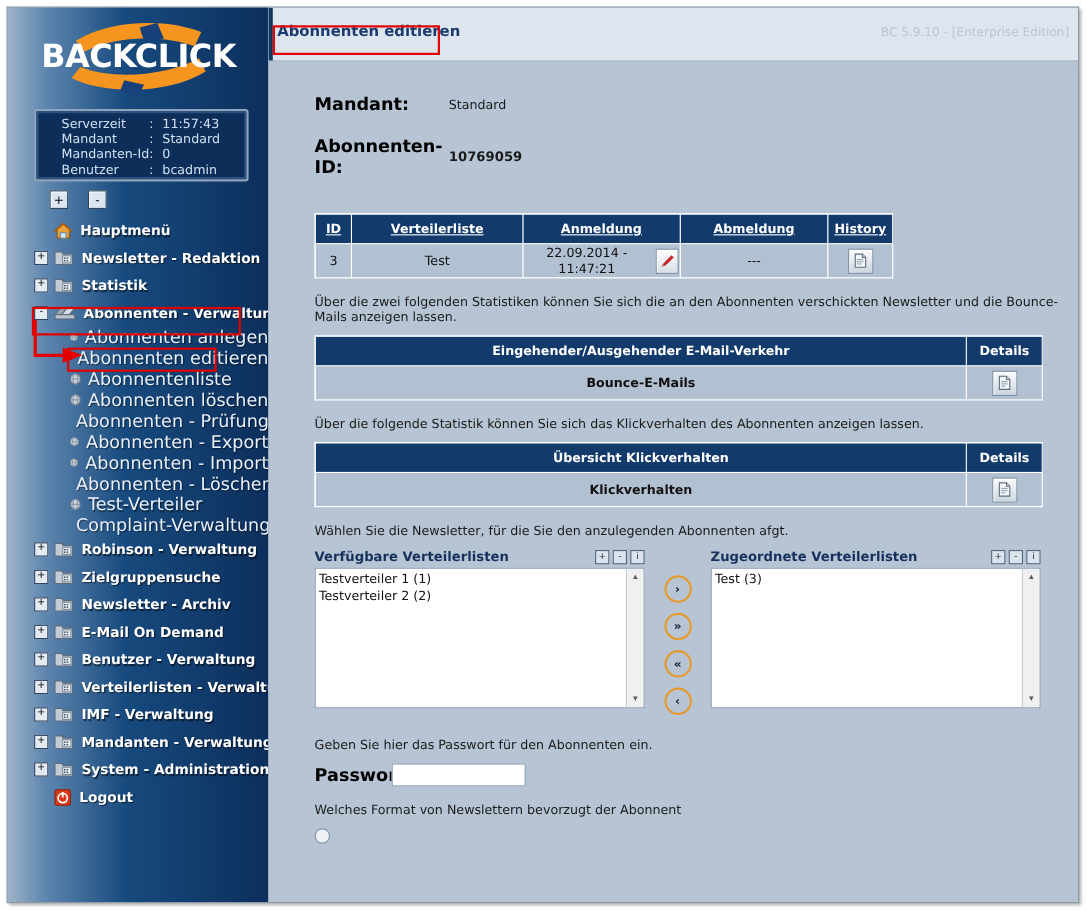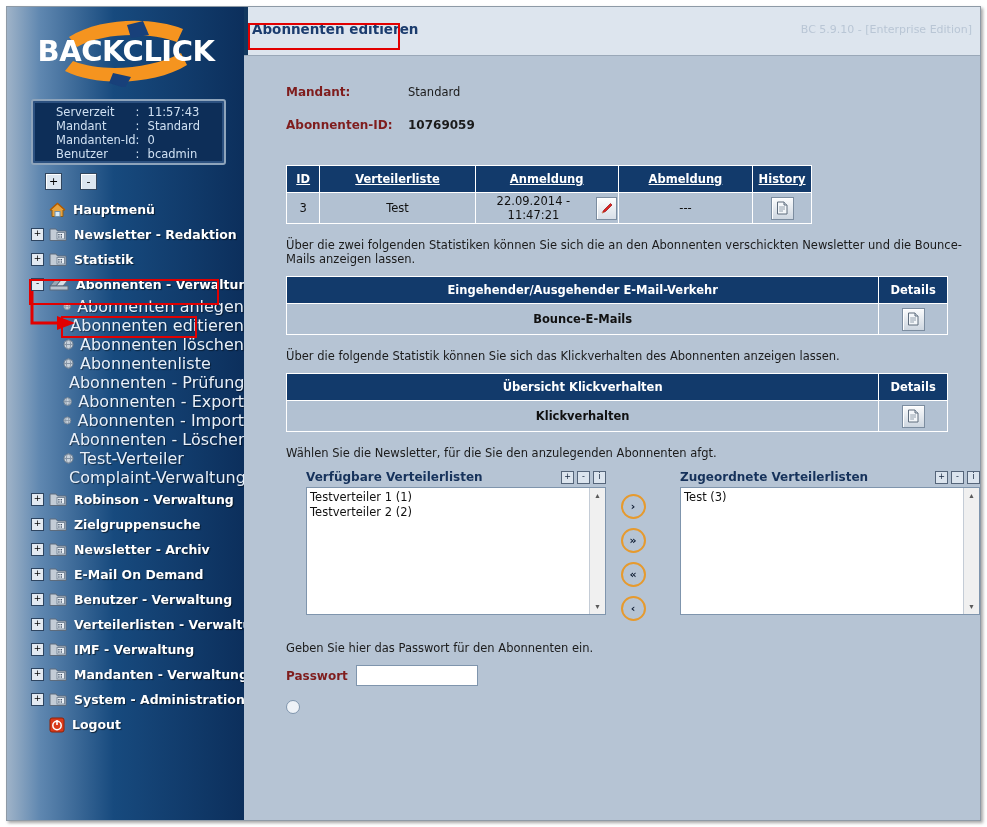--- a/index.html
+++ b/index.html
@@ -86,21 +86,21 @@
     position:absolute;right:8px;top:16px;color:#b9c6d5;font-size:11px;
     font-family:"DejaVu Sans",sans-serif;
   }
   .topbar .leftbar{position:absolute;left:0;top:0;width:4px;height:48px;background:#12385f;}
   .content{
     position:absolute;left:4px;top:56px;width:732px;height:757px;
     background:#b6c4d4;padding:22px 0 0 38px;box-sizing:border-box;
   }
   .frow{display:flex;align-items:center;margin-bottom:19px;}
   .flabel{
-    width:122px;font-size:12px;font-weight:bold;color:#7f1d1d;
+    width:122px;font-size:16px;font-weight:bold;color:#000000;
     font-family:"DejaVu Sans",sans-serif;
   }
   .fval{font-size:11.5px;color:#1b1b1b;font-family:"DejaVu Sans",sans-serif;}
   .fval.b{font-weight:bold;font-size:12px;}
   input.txt{
     height:19px;border:1px solid #7f95ad;background:#fff;font-size:11.5px;
     padding:0 3px;font-family:"DejaVu Sans",sans-serif;color:#000;
     box-sizing:border-box;
   }
   
@@ -122,21 +122,21 @@
   }
   
   .iconbtn{
     width:21px;height:21px;display:inline-flex;align-items:center;justify-content:center;
     background:linear-gradient(to bottom,#fbfcfd,#cdd6e0);
     border:1px solid #7c8da0;box-shadow:inset 1px 1px 0 #fff;cursor:pointer;
   }
   .iconbtn.pen{background:linear-gradient(to bottom,#fdfdfd,#d8dfe8);}
   
   .dual{display:flex;align-items:flex-start;margin-top:6px;}
-  .lcol{width:300px;margin-left:20px;}
+  .lcol{width:300px;}
   .lhead{
     display:flex;align-items:center;justify-content:space-between;
     margin-bottom:3px;
   }
   .lhead .lt{
     font-size:12px;font-weight:bold;color:#16325b;
     font-family:"DejaVu Sans",sans-serif;
   }
   .lctrls{display:flex;gap:3px;}
   .mini{
@@ -289,29 +289,29 @@
             <ellipse cx="5.5" cy="5.5" rx="2.1" ry="4.6" fill="none" stroke="#8795a5"></ellipse>
           </svg>
           <span class="lbl">Abonnenten editieren</span>
         </div>
         <div class="sub">
           <svg class="ico" width="11" height="11" viewBox="0 0 11 11">
             <circle cx="5.5" cy="5.5" r="4.6" fill="#c8d2dc" stroke="#67788a"></circle>
             <path d="M1 5.5 H10" stroke="#8795a5" stroke-width="1"></path>
             <ellipse cx="5.5" cy="5.5" rx="2.1" ry="4.6" fill="none" stroke="#8795a5"></ellipse>
           </svg>
+          <span class="lbl">Abonnentenliste</span>
+        </div>
+        <div class="sub">
+          <svg class="ico" width="11" height="11" viewBox="0 0 11 11">
+            <circle cx="5.5" cy="5.5" r="4.6" fill="#c8d2dc" stroke="#67788a"></circle>
+            <path d="M1 5.5 H10" stroke="#8795a5" stroke-width="1"></path>
+            <ellipse cx="5.5" cy="5.5" rx="2.1" ry="4.6" fill="none" stroke="#8795a5"></ellipse>
+          </svg>
           <span class="lbl">Abonnenten löschen</span>
-        </div>
-        <div class="sub">
-          <svg class="ico" width="11" height="11" viewBox="0 0 11 11">
-            <circle cx="5.5" cy="5.5" r="4.6" fill="#c8d2dc" stroke="#67788a"></circle>
-            <path d="M1 5.5 H10" stroke="#8795a5" stroke-width="1"></path>
-            <ellipse cx="5.5" cy="5.5" rx="2.1" ry="4.6" fill="none" stroke="#8795a5"></ellipse>
-          </svg>
-          <span class="lbl">Abonnentenliste</span>
         </div>
         <div class="sub">
           <svg class="ico" width="11" height="11" viewBox="0 0 11 11">
             <circle cx="5.5" cy="5.5" r="4.6" fill="#c8d2dc" stroke="#67788a"></circle>
             <path d="M1 5.5 H10" stroke="#8795a5" stroke-width="1"></path>
             <ellipse cx="5.5" cy="5.5" rx="2.1" ry="4.6" fill="none" stroke="#8795a5"></ellipse>
           </svg>
           <span class="lbl">Abonnenten - Prüfung</span>
         </div>
         <div class="sub">
@@ -641,20 +641,21 @@
           </div>
         </div>
 
         <div class="para" style="margin-top:20px;">Geben Sie hier das Passwort für den Abonnenten ein.</div>
 
         <div class="frow" style="margin-bottom:14px;">
           <div class="flabel" style="width:70px;">Passwort</div>
           <input class="txt" style="width: 122px; height: 21px;" type="password" placeholder="">
         </div>
 
+        <div class="para" style="margin-top:14px;">Welches Format von Newslettern bevorzugt der Abonnent</div>
 
         <div style="margin-top:8px;">
           <span style="display:inline-block;width:12px;height:12px;border-radius:50%;border:1px solid #7f95ad;background:#eef2f7;"></span>
         </div>
 
         <div class="footer-sp"></div>
       </div>
     </div>
   </div>
 </div>

